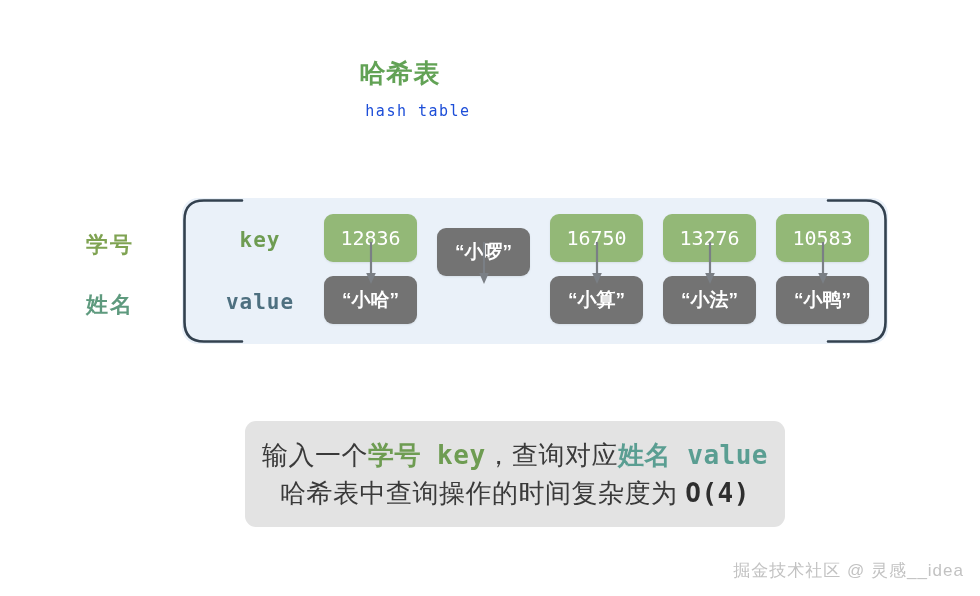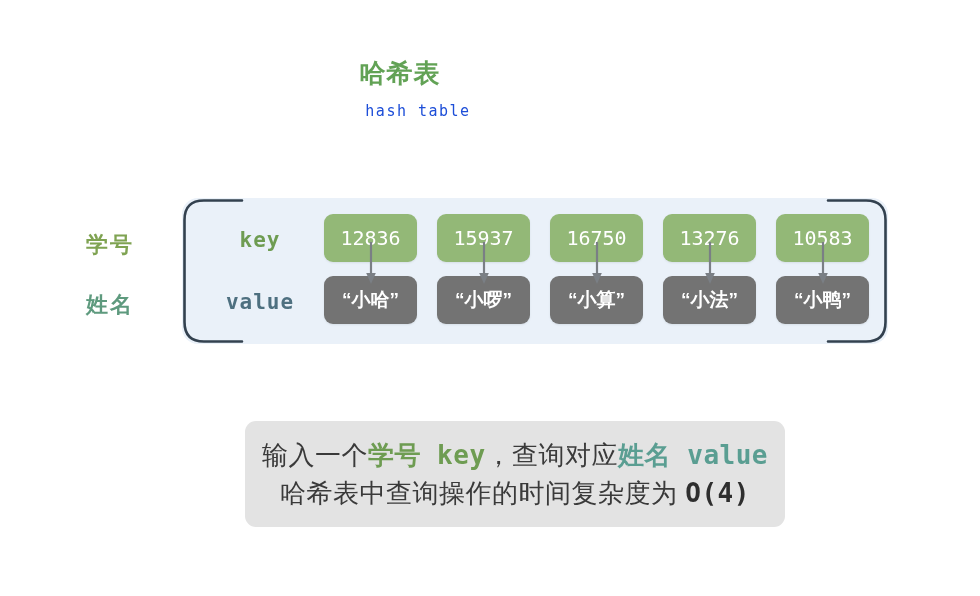--- a/index.html
+++ b/index.html
@@ -223,21 +223,20 @@
       <div class="entry">
         <div class="cell key">12836</div>
         <div class="cell value">“小哈”</div>
         <svg class="entry-arrow" viewBox="0 0 14 44">
           <line x1="7" y1="0" x2="7" y2="33" stroke="#7a7f85" stroke-width="2.2"></line>
           <path d="M 7 42 L 2.2 31 L 11.8 31 Z" fill="#7a7f85"></path>
         </svg>
       </div>
 
       <div class="entry">
-        <div class="cell key">15937</div>
         <div class="cell value">“小啰”</div>
         <svg class="entry-arrow" viewBox="0 0 14 44">
           <line x1="7" y1="0" x2="7" y2="33" stroke="#7a7f85" stroke-width="2.2"></line>
           <path d="M 7 42 L 2.2 31 L 11.8 31 Z" fill="#7a7f85"></path>
         </svg>
       </div>
 
       <div class="entry">
         <div class="cell key">16750</div>
         <div class="cell value">“小算”</div>
@@ -266,14 +265,15 @@
       </div>
 
     </div>
   </div>
 
   <div class="caption-box">
     <div class="caption-line"><span>输入一个</span><span class="cap-key">学号</span><span class="cap-key cap-mono"> key</span><span>，查询对应</span><span class="cap-value">姓名</span><span class="cap-value cap-mono"> value</span></div>
     <div class="caption-line"><span>哈希表中查询操作的时间复杂度为 </span><span class="cap-bold">O(4)</span></div>
   </div>
 
+  <div class="watermark">掘金技术社区 @ 灵感__idea</div>
 
 </div>
 
 </body></html>

